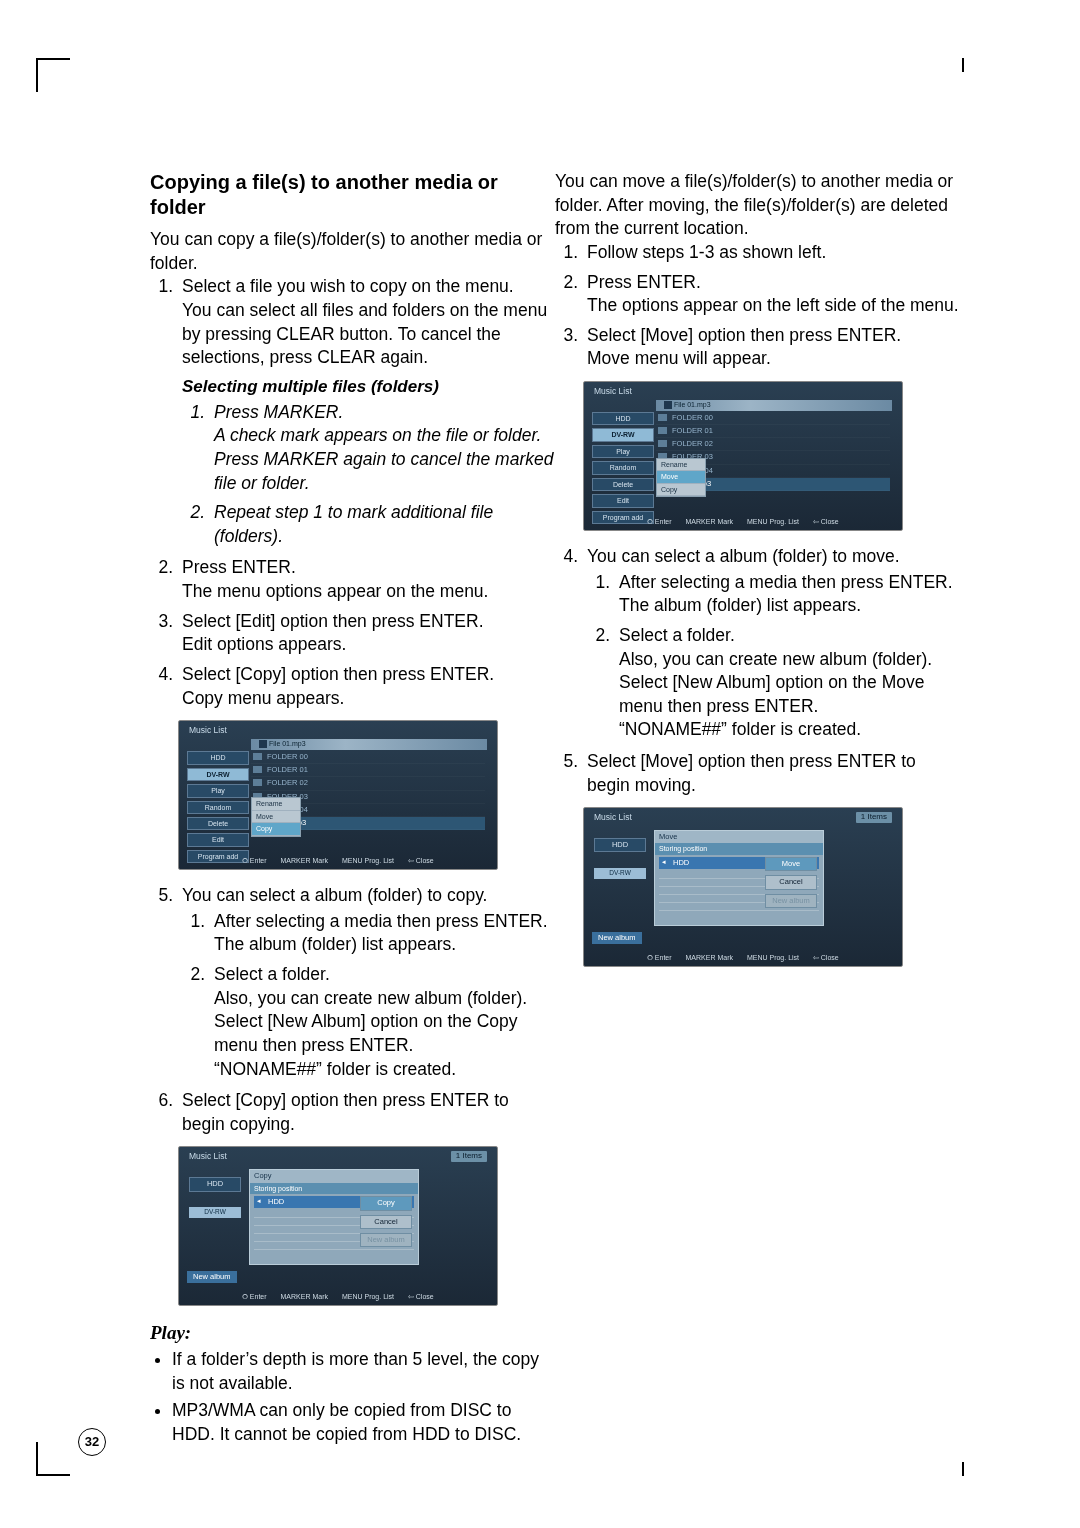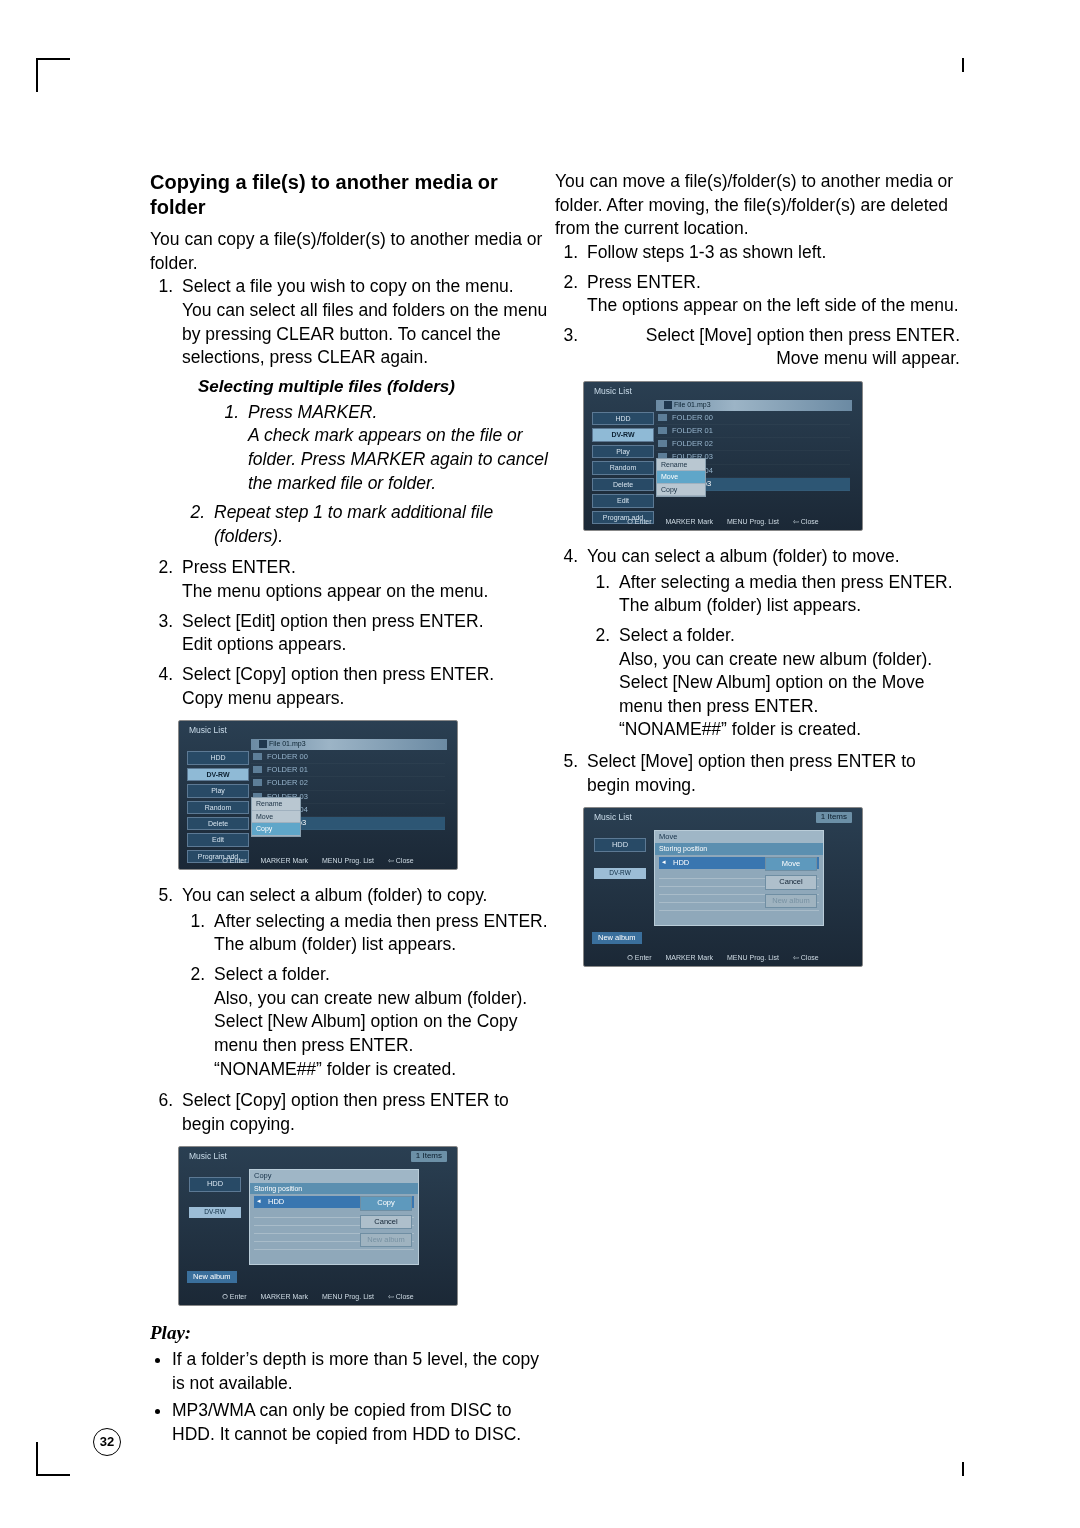--- a/index.html
+++ b/index.html
@@ -14,31 +14,31 @@
     line-height: 1.35;
     color: #000;
   }
   .crop-tl { position: absolute; top: 58px; left: 36px; width: 34px; height: 34px; border-left: 2px solid #000; border-top: 2px solid #000; }
   .crop-tr { position: absolute; top: 58px; right: 116px; width: 14px; height: 14px; border-right: 2px solid #000; }
   .crop-bl { position: absolute; bottom: 52px; left: 36px; width: 34px; height: 34px; border-left: 2px solid #000; border-bottom: 2px solid #000; }
   .crop-br { position: absolute; bottom: 52px; right: 116px; width: 14px; height: 14px; border-right: 2px solid #000; }
   .columns { display: flex; }
   .col { flex: 1; }
   h2 { font-size: 20px; font-weight: bold; margin-bottom: 8px; line-height: 1.25; }
-  h3 { font-size: 17px; font-weight: bold; font-style: italic; margin-top: 6px; margin-bottom: 2px; margin-left: 16px; }
+  h3 { font-size: 17px; font-weight: bold; font-style: italic; margin-top: 6px; margin-bottom: 2px; }
   p { }
   ol { list-style: decimal; padding-left: 28px; margin-bottom: 8px; }
   ol.inner { margin-top: 2px; }
   ol > li { margin-bottom: 6px; padding-left: 4px; }
   ol.italic > li { font-style: italic; }
   ul.bullets { list-style: disc; padding-left: 22px; }
   ul.bullets > li { margin-bottom: 4px; }
   .notes-head { font-size: 19px; font-weight: bold; font-style: italic; margin-top: 8px; margin-bottom: 2px; font-family: "Times New Roman", serif; }
   .screenshot {
-    width: 280px;
+    width: 320px;
     height: 150px;
     background: linear-gradient(180deg,#2a3f52 0%, #1b2836 100%);
     border: 1px solid #888;
     border-radius: 2px;
     margin: 10px 0 14px 28px;
     position: relative;
     color: #dfe8ef;
     font-size: 8px;
     overflow: hidden;
     padding-left: 28px;
@@ -75,21 +75,21 @@
   .screenshot .modal .btns .b { width:52px; text-align:center; font-size:7.5px; padding:1px 0; border:1px solid #6f8ea3; background:#aebfcb; color:#123; }
   .screenshot .modal .btns .b.primary { background:#5e99bd; color:#fff; }
   .screenshot .modal .btns .b.dim { color:#7892a3; background:#9fb3c0; }
   .screenshot .sidechip-hdd { position:absolute; top:30px; left:10px; width:52px; font-size:7.5px; text-align:center; background:#284a66; color:#d6e3ee; padding:1px 0; border:1px solid #5c7994;}
   .screenshot .sidechip-dvd { position:absolute; top:60px; left:10px; width:52px; font-size:6.5px; text-align:center; background:#9cbdd6; color:#0c2a40; padding:1px 0; }
   .screenshot .newalbum { position:absolute; bottom:22px; left:8px; font-size:7.5px; background:#3a6f9c; color:#fff; padding:1px 6px; }
 
   .page-num {
     position: absolute;
     bottom: 72px;
-    left: 93px;
+    left: 78px;
     width: 28px; height: 28px;
     border: 1.5px solid #000;
     border-radius: 50%;
     display: flex; align-items: center; justify-content: center;
     font-size: 13px; font-weight: bold;
   }
 </style>
 </head>
 <body>
 
@@ -103,21 +103,21 @@
   <div class="col">
     <h2>Copying a file(s) to another media or folder</h2>
     <p>You can copy a file(s)/folder(s) to another media or folder.</p>
 
     <ol>
       <li>
         <span style="white-space:pre-line;">Select a file you wish to copy on the menu.
 You can select all files and folders on the menu by pressing CLEAR button. To cancel the selections, press CLEAR again.</span>
         <h3>Selecting multiple files (folders)</h3>
         <ol class="italic inner">
-          <li style="white-space:pre-line;margin-left:34px;">Press MARKER.
+          <li style="white-space:pre-line;">Press MARKER.
 A check mark appears on the file or folder. Press MARKER again to cancel the marked file or folder.</li>
           <li>Repeat step 1 to mark additional file (folders).</li>
         </ol>
       </li>
       <li style="white-space:pre-line;">Press ENTER.
 The menu options appear on the menu.</li>
       <li style="white-space:pre-line;">Select [Edit] option then press ENTER.
 Edit options appears.</li>
       <li style="white-space:pre-line;">Select [Copy] option then press ENTER.
 Copy menu appears.</li>
@@ -208,21 +208,21 @@
     </ul>
   </div>
 
   <div class="col">
     <p>You can move a file(s)/folder(s) to another media or folder. After moving, the file(s)/folder(s) are deleted from the current location.</p>
 
     <ol>
       <li>Follow steps 1-3 as shown left.</li>
       <li style="white-space:pre-line;">Press ENTER.
 The options appear on the left side of the menu.</li>
-      <li style="white-space:pre-line;text-align:right;">Select [Move] option then press ENTER.
+      <li style="white-space:pre-line;">Select [Move] option then press ENTER.
 Move menu will appear.</li>
     </ol>
 
     <div class="screenshot">
       <div class="titlebar">Music List</div>
       <div class="header-row"><span>File 01.mp3</span></div>
       <div class="header-icon"></div>
       <div class="side">
         <div class="chip">HDD</div>
         <div class="chip icon">DV-RW</div>

